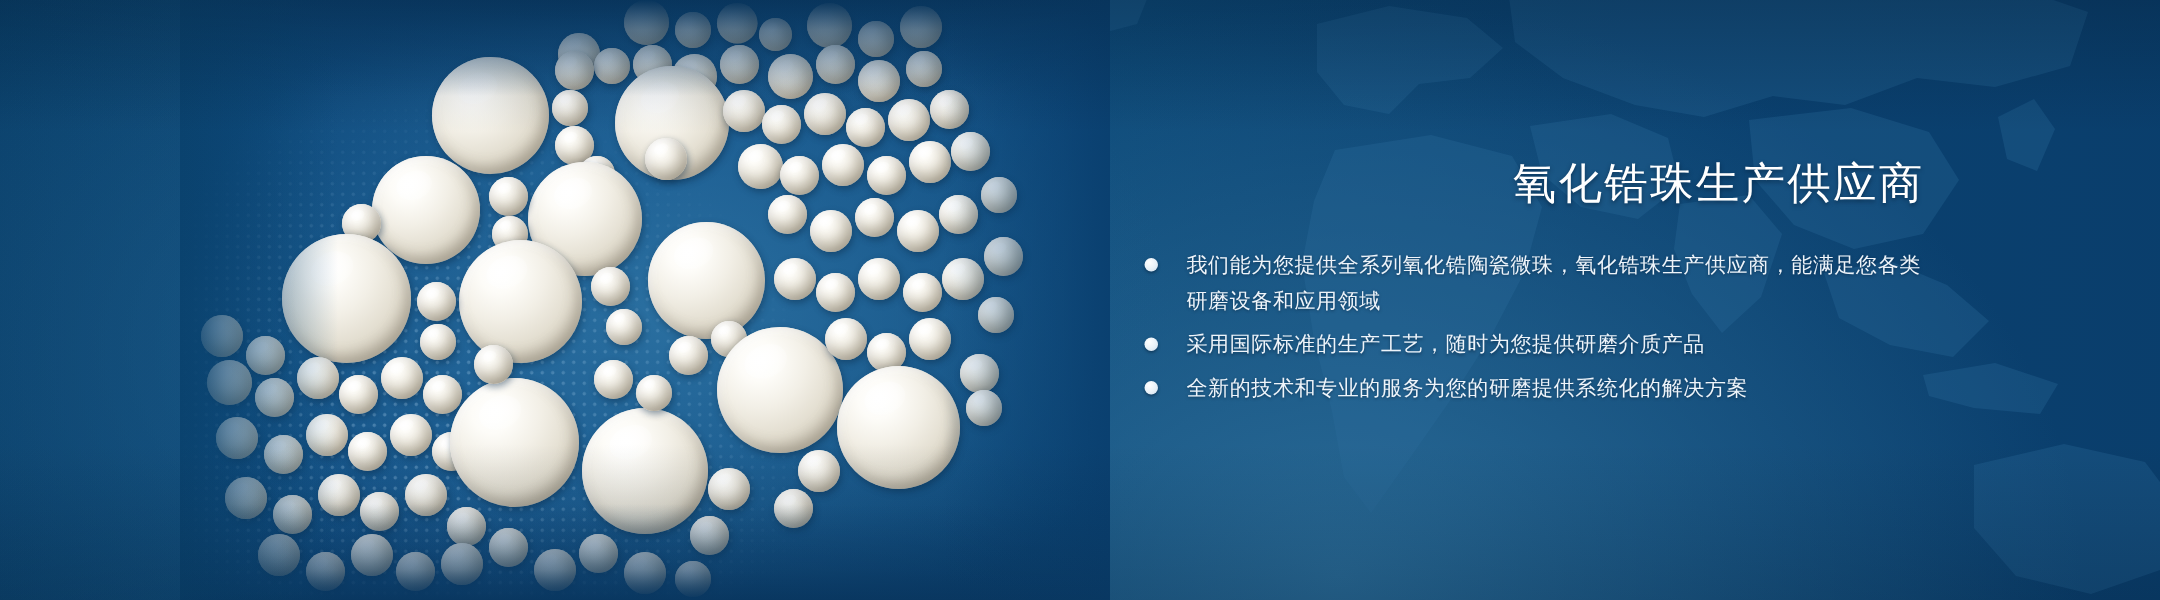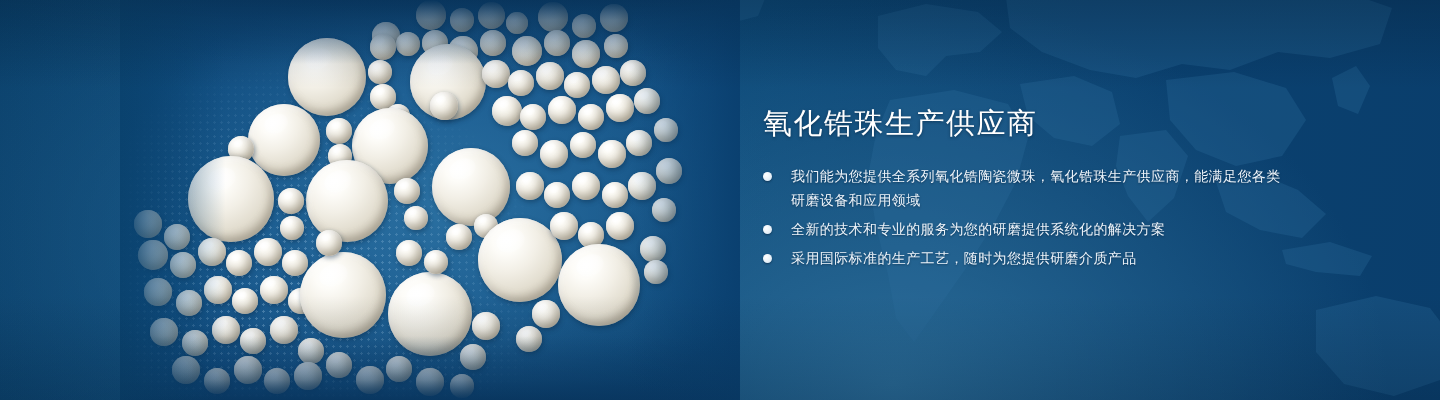--- a/index.html
+++ b/index.html
@@ -118,20 +118,21 @@
     width: 520px;
   }
   .headline {
     margin: 0;
     font-size: 29px;
     line-height: 38px;
     font-weight: 400;
     color: #ffffff;
     letter-spacing: 1.5px;
     text-shadow: 0 1px 3px rgba(3,24,45,0.55);
+    text-align: right;
   }
   .bullets {
     list-style: none;
     margin: 22px 0 0 0;
     padding: 0;
   }
   .bullet {
     position: relative;
     padding-left: 28px;
     margin-bottom: 5px;
@@ -339,22 +340,22 @@
   <div class="content">
     <h1 class="headline">氧化锆珠生产供应商</h1>
 
     <ul class="bullets">
       <li class="bullet">
         <span class="bullet-dot"></span>
         <span>我们能为您提供全系列氧化锆陶瓷微珠，氧化锆珠生产供应商，能满足您各类研磨设备和应用领域</span>
       </li>
       <li class="bullet">
         <span class="bullet-dot"></span>
-        <span>全新的技术和专业的服务为您的研磨提供系统化的解决方案</span>
+        <span>采用国际标准的生产工艺，随时为您提供研磨介质产品</span>
       </li>
       <li class="bullet">
         <span class="bullet-dot"></span>
-        <span>采用国际标准的生产工艺，随时为您提供研磨介质产品</span>
+        <span>全新的技术和专业的服务为您的研磨提供系统化的解决方案</span>
       </li>
     </ul>
   </div>
 
 </div>
 
 </body></html>

